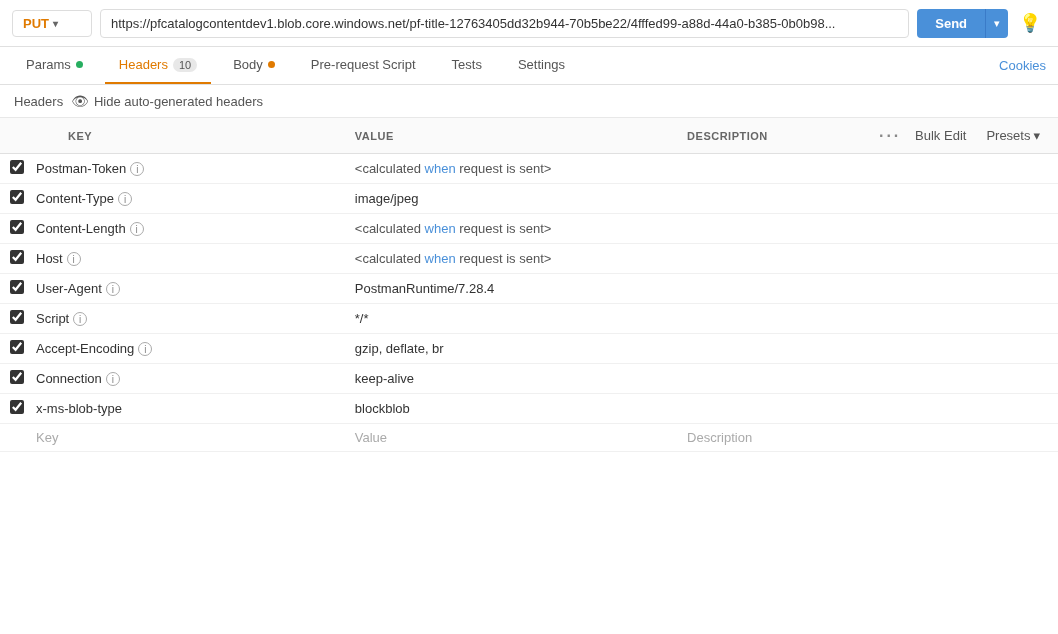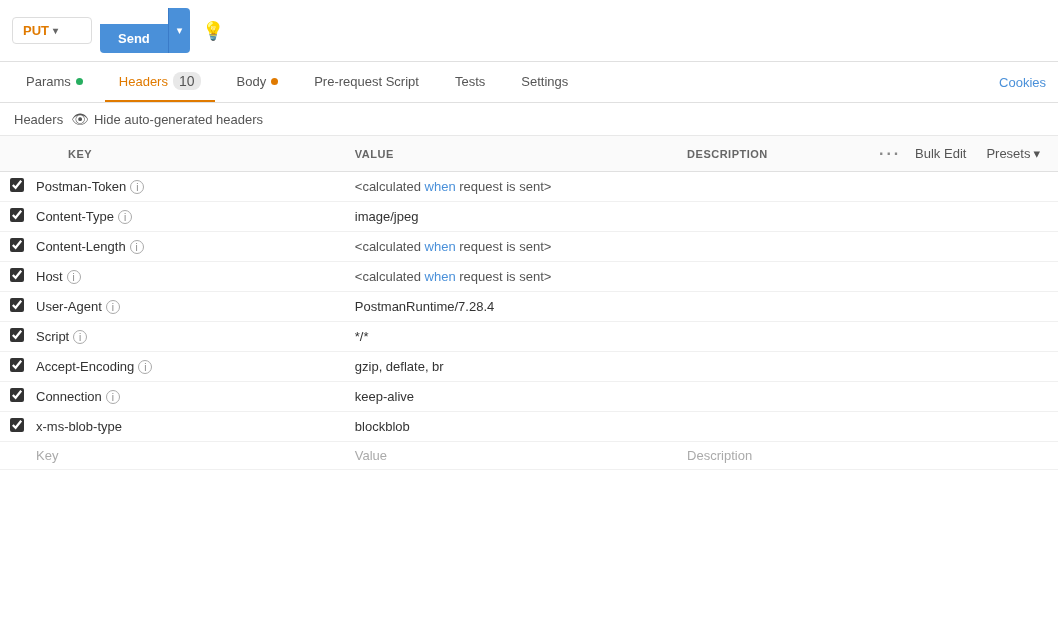--- a/index.html
+++ b/index.html
@@ -4,32 +4,32 @@
   <style>
     * { box-sizing: border-box; margin: 0; padding: 0; }
     body { font-family: -apple-system, BlinkMacSystemFont, 'Segoe UI', sans-serif; font-size: 13px; background: #fff; color: #333; }
 
     
     .top-bar { display: flex; align-items: center; padding: 8px 12px; border-bottom: 1px solid #e0e0e0; gap: 8px; }
     .method-select { display: flex; align-items: center; background: #fff; border: 1px solid #ddd; border-radius: 4px; padding: 5px 10px; font-size: 13px; font-weight: 600; color: #e07a00; cursor: pointer; gap: 4px; min-width: 80px; }
     .method-select .chevron { color: #666; font-size: 10px; }
     .url-bar { flex: 1; border: 1px solid #ddd; border-radius: 4px; padding: 6px 10px; font-size: 13px; color: #333; outline: none; background: #fff; }
     .send-btn-group { display: flex; border-radius: 4px; overflow: hidden; }
-    .send-btn { background: #4a90d9; color: #fff; border: none; padding: 7px 18px; font-size: 13px; font-weight: 600; cursor: pointer; margin-top: 16px; }
+    .send-btn { background: #4a90d9; color: #fff; border: none; padding: 7px 18px; font-size: 13px; font-weight: 600; cursor: pointer; }
     .send-dropdown { background: #4a90d9; color: #fff; border: none; border-left: 1px solid #3a7bc8; padding: 7px 8px; cursor: pointer; font-size: 11px; }
     .icon-btn { background: none; border: none; cursor: pointer; padding: 4px; color: #666; font-size: 18px; }
 
     
     .tab-bar { display: flex; align-items: center; padding: 0 12px; border-bottom: 1px solid #e0e0e0; gap: 8px; }
     .tab { padding: 10px 14px; font-size: 13px; cursor: pointer; color: #555; border-bottom: 2px solid transparent; display: flex; align-items: center; gap: 5px; }
     .tab.active { color: #e07a00; border-bottom: 2px solid #e07a00; font-weight: 500; }
     .tab .dot { width: 7px; height: 7px; border-radius: 50%; display: inline-block; }
     .dot-green { background: #27ae60; }
     .dot-orange { background: #e07a00; }
-    .tab-badge { background: #e8e8e8; color: #555; border-radius: 8px; padding: 1px 6px; font-size: 14px; }
+    .tab-badge { background: #e8e8e8; color: #555; border-radius: 8px; padding: 1px 6px; font-size: 11px; }
     .cookies-link { margin-left: auto; color: #4a90d9; cursor: pointer; font-size: 13px; }
 
     
     .sub-header { display: flex; align-items: center; padding: 8px 14px; gap: 8px; font-size: 13px; color: #555; border-bottom: 1px solid #e8e8e8; }
     .sub-header-title { font-weight: 500; }
     .hide-auto-btn { display: flex; align-items: center; gap: 5px; color: #555; cursor: pointer; }
     .eye-icon { font-size: 14px; }
 
     
     .headers-table { width: 100%; border-collapse: collapse; }
@@ -63,20 +63,21 @@
     .action-row { display: flex; align-items: center; gap: 8px; }
   </style>
 </head>
 <body>
 
 <div class="top-bar">
   <div class="method-select">
     <span>PUT</span>
     <span class="chevron">▾</span>
   </div>
+  <input class="url-bar" type="text" readonly="" value="https://pfcatalogcontentdev1.blob.core.windows.net/pf-title-12763405dd32b944-70b5be22/4fffed99-a88d-44a0-b385-0b0b98..." style="">
   <div class="send-btn-group">
     <button class="send-btn">Send</button>
     <button class="send-dropdown">▾</button>
   </div>
   <button class="icon-btn">
     <span>💡</span>
   </button>
 </div>
 
 <div class="tab-bar">

